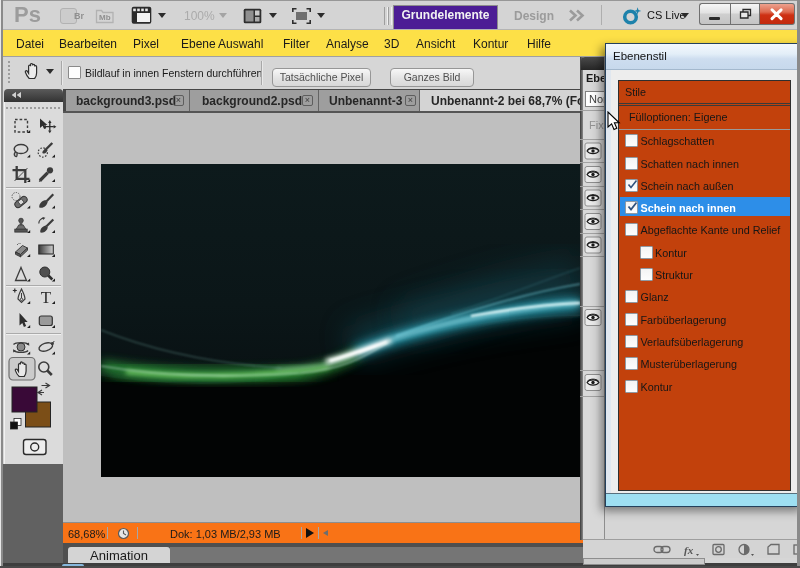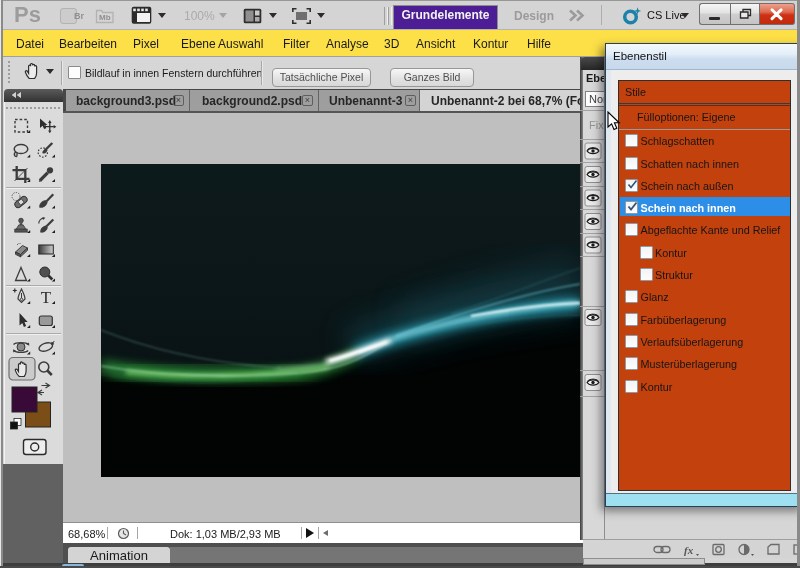--- a/index.html
+++ b/index.html
@@ -43,21 +43,21 @@
 
 #canvas{left:63px;top:113px;width:520px;height:409px;background:#bfbfbf;}
 #psimage{left:101px;top:164px;width:479px;height:313px;}
 
 #toolhead{left:4px;top:89px;width:59px;height:13px;background:linear-gradient(#5a5a5a,#333333);border-radius:4px 4px 0 0;}
 #toolpanel{left:4px;top:102px;width:59px;height:362px;background:#dbdbdb;border-left:1px solid #f2f2f2;box-sizing:border-box;}
 #toolgrip{left:6px;top:107px;width:54px;height:4px;
   background-image:radial-gradient(circle at 1px 1px,#9d9d9d 1px,transparent 1.2px);background-size:4px 4px;}
 #darkbl{left:3px;top:464px;width:60px;height:100px;background:#616161;}
 
-#statusbar{left:63px;top:522px;width:520px;height:21px;background:#ffffff;border-top:1px solid #8e8e8e;box-sizing:border-box;}
+#statusbar{left:63px;top:522px;width:520px;height:21px;background:#f97316;border-top:1px solid #8e8e8e;box-sizing:border-box;}
 #statusbar .s{position:absolute;top:5px;font-size:11px;color:#1a1a1a;}
 
 #animbar{left:63px;top:543px;width:520px;height:25px;background:#4f4f4f;}
 #animtab{left:68px;top:547px;width:102px;height:17px;background:#d4d4d4;border-radius:3px 3px 0 0;
   font-size:13px;color:#1a1a1a;text-align:center;line-height:17px;}
 #animrest{left:170px;top:547px;width:413px;height:16px;background:#757575;}
 #bottomstrip{left:0px;top:563px;width:800px;height:5px;background:#3e3e3e;}
 
 #lpanel{left:580px;top:57px;width:25px;height:483px;background:#d8d8d8;}
 #lphead{left:581px;top:57px;width:24px;height:13px;background:linear-gradient(#4a4a4a,#262626);border-radius:4px 0 0 0;}
@@ -505,21 +505,21 @@
  <div id="dlgleft"></div>
  <div id="dlgbot"></div>
  <div id="dlgtitle">
         <span>Ebenenstil</span>
       </div>
  <div id="listbox">
   <div class="lrowtxt" style="top:0;height:22px;border-bottom:3px double #3a3a3a;">
           <span style="position:absolute;left:6px;top:5px;">Stile</span>
         </div>
   <div class="lrowtxt" style="top:25px;height:23px;border-bottom:1px solid #9a9a9a;">
-          <span style="position:absolute;left:18px;top:5px;">Fülloptionen: Eigene</span>
+          <span style="position:absolute;left:10px;top:5px;">Fülloptionen: Eigene</span>
         </div>
   <div class="dcbx" style="left:6px;top:53.2px;"></div>
         <div class="lrowtxt" style="left:21.5px;top:54.2px;">Schlagschatten</div>
   <div class="dcbx" style="left:6px;top:75.5px;"></div>
         <div class="lrowtxt" style="left:21.5px;top:76.5px;">Schatten nach innen</div>
   <div class="dcbx" style="left:6px;top:97.8px;"></div>
         <div class="lrowtxt" style="left:21.5px;top:98.8px;">Schein nach außen</div>
   <svg style="position:absolute;left:7px;top:96.5px;" width="13" height="13" viewBox="0 0 13 13">
           <path d="M2.5,6.5 L5,9.5 L10.5,2.5" fill="none" stroke="#31537d" stroke-width="1.6"></path>
         </svg>

